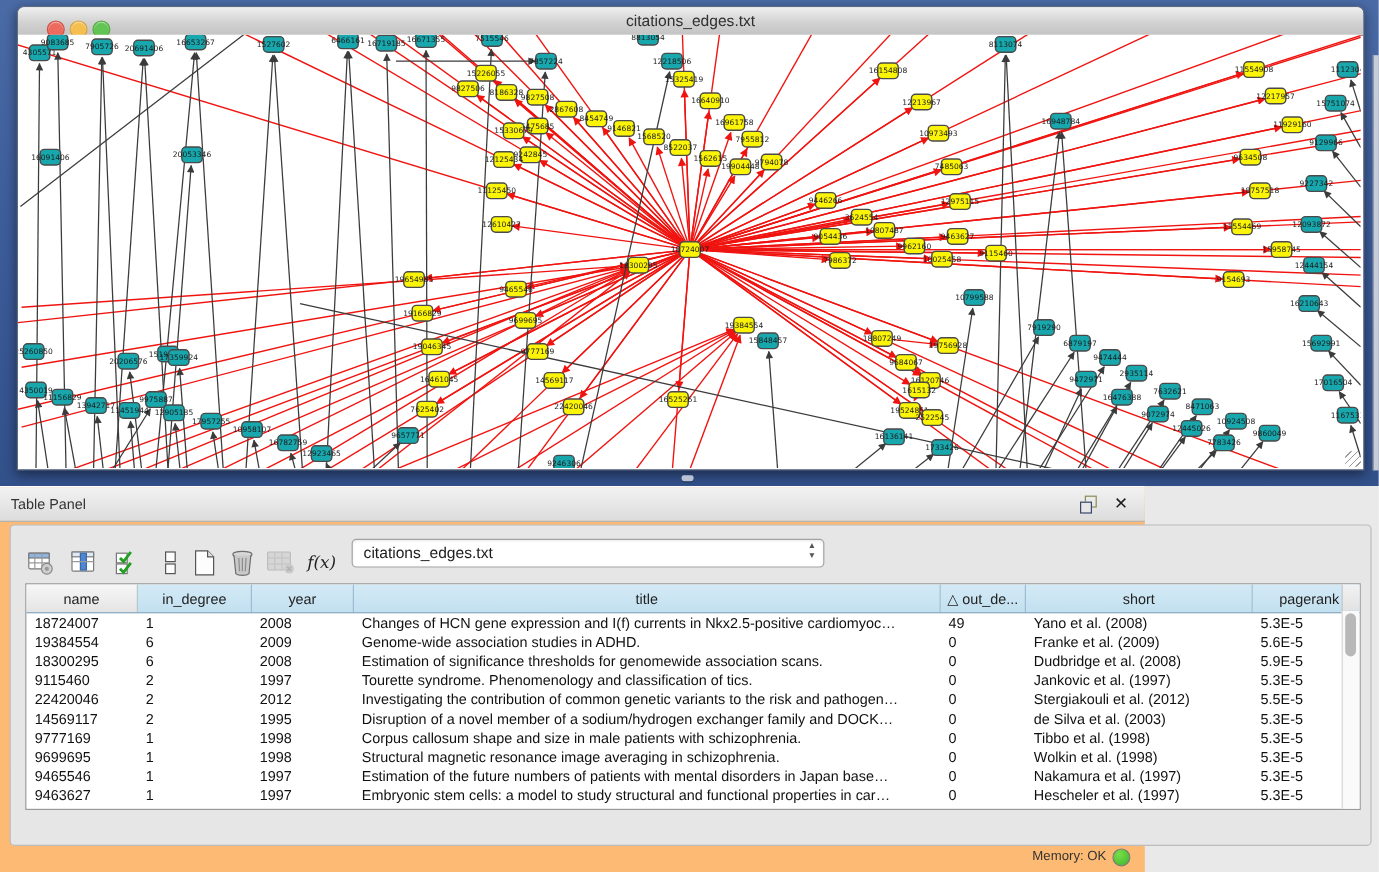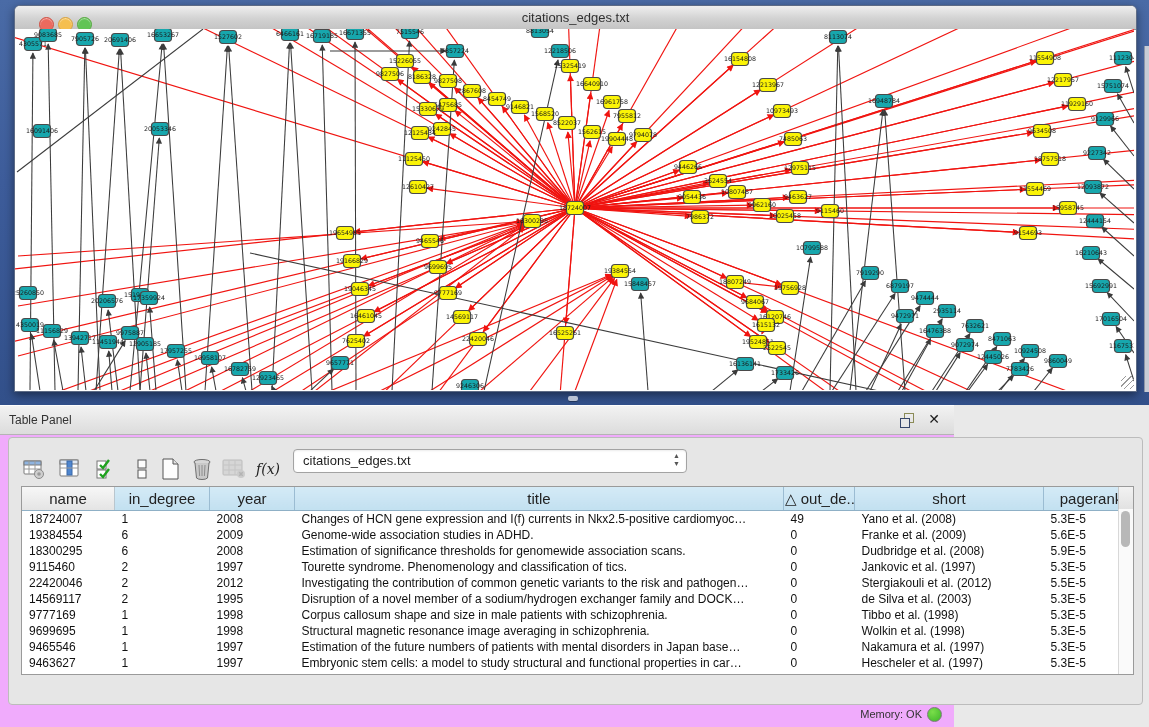--- a/index.html
+++ b/index.html
@@ -22,21 +22,21 @@
   .tl{position:absolute;top:11px;width:13px;height:13px;border-radius:50%;box-shadow:inset 0 1px 1px rgba(255,255,255,.5);}
   .tl.r{left:24px;background:#ec6a5e;border:1px solid #ce5347;}
   .tl.y{left:43px;background:#f5bf4f;border:1px solid #d6a243;}
   .tl.g{left:62px;background:#61c454;border:1px solid #58a942;}
   .canvas{position:absolute;left:0;top:23px;width:1119px;height:361px;background:#ffffff;overflow:hidden;}
   .resize-grip{position:absolute;right:2px;bottom:2px;width:13px;height:13px;
     background:repeating-linear-gradient(135deg,transparent 0 3px,#9a9a9a 3px 4px);}
   .splitter-dot{position:absolute;left:568px;top:396px;width:10px;height:5px;border-radius:2px;
                 background:#b9c2d4;box-shadow:0 1px 0 rgba(0,0,0,.3);}
   
-  .table-panel{position:absolute;left:0;top:405px;width:954px;height:322px;background:#f0abfc;}
+  .table-panel{position:absolute;left:0;top:405px;width:954px;height:322px;background:#fdba74;}
   .panel-header{position:absolute;left:0;top:0;width:100%;height:28px;
                 background:linear-gradient(180deg,#f2f2f2,#dcdcdc);
                 border-top:1px solid #fdfdfd;border-bottom:1px solid #b4b4b4;}
   .panel-header .ph-title{position:absolute;left:9px;top:7px;font-size:12px;color:#333;}
   .float-icon{position:absolute;right:40px;top:7px;width:14px;height:14px;}
   .float-icon .sq1{position:absolute;left:4px;top:0;width:8px;height:8px;border:1px solid #8b8b57;background:transparent;}
   .float-icon .sq2{position:absolute;left:0;top:5px;width:8px;height:8px;border:1px solid #37476b;background:#e7e7e7;}
   .close-icon{position:absolute;right:14px;top:5px;font-size:14px;font-weight:bold;color:#1c1c1c;cursor:default;}
   .panel-body{position:absolute;left:8px;top:32px;width:1133px;height:266px;
               border:1px solid #bcbcbc;border-radius:4px;background:#e6e6e6;}
@@ -44,21 +44,21 @@
   .toolbar{position:absolute;left:6px;top:8px;height:30px;width:100%;}
   .tb-icon{position:absolute;top:10px;width:26px;height:26px;display:flex;align-items:center;justify-content:center;}
   .combo{position:absolute;left:278px;top:3px;width:392px;height:22px;background:#fff;
          border:1px solid #a3a3a3;border-radius:4px;box-shadow:inset 0 1px 2px rgba(0,0,0,.08);}
   .combo .val{position:absolute;left:9px;top:3px;font-size:13px;color:#1d1d1d;}
   .combo .arrows{position:absolute;right:6px;top:2px;font-size:7px;line-height:8px;color:#555;text-align:center;}
   
   .grid{position:absolute;left:12px;top:48px;width:1111px;height:187px;background:#fff;
         border:1px solid #9a9a9a;overflow:hidden;}
   table.data{border-collapse:collapse;table-layout:fixed;width:1096px;font-size:12px;color:#111;}
-  table.data th{height:21px;font-weight:normal;text-align:center;font-size:15px;color:#222;
+  table.data th{height:21px;font-weight:normal;text-align:center;font-size:12px;color:#222;
      background:linear-gradient(180deg,#d4eaf6,#c2e0f0);border-right:1px solid #9bbcd2;border-bottom:1px solid #8fb0c6;
      overflow:hidden;white-space:nowrap;}
   table.data th.graycol{background:linear-gradient(180deg,#f7f7f7,#e4e4e4);border-right:1px solid #b9c6ce;}
   table.data td{height:16px;padding:0 2px 0 7px;white-space:nowrap;overflow:hidden;border:none;}
   .vscroll{position:absolute;right:0;top:22px;bottom:0;width:14px;background:#fafafa;border-left:1px solid #d8d8d8;}
   .vscroll .thumb{position:absolute;left:2px;top:2px;width:9px;height:36px;border-radius:5px;background:#b8b8b8;}
   .corner{position:absolute;right:0;top:0;width:14px;height:22px;background:linear-gradient(180deg,#f2f2f2,#e2e2e2);border-bottom:1px solid #8fb0c6;border-left:1px solid #c7c7c7;}
   
   .seg{position:absolute;left:50%;transform:translateX(-50%);top:240px;height:20px;display:flex;
        border:1px solid #9d9d9d;border-radius:5px;overflow:hidden;background:#fff;box-shadow:0 1px 1px rgba(255,255,255,.7);}

